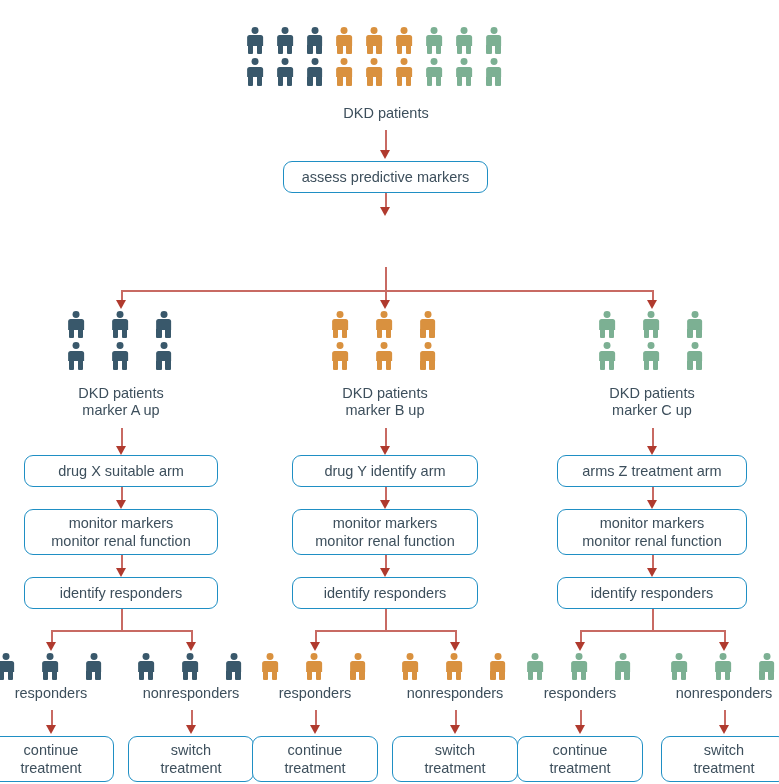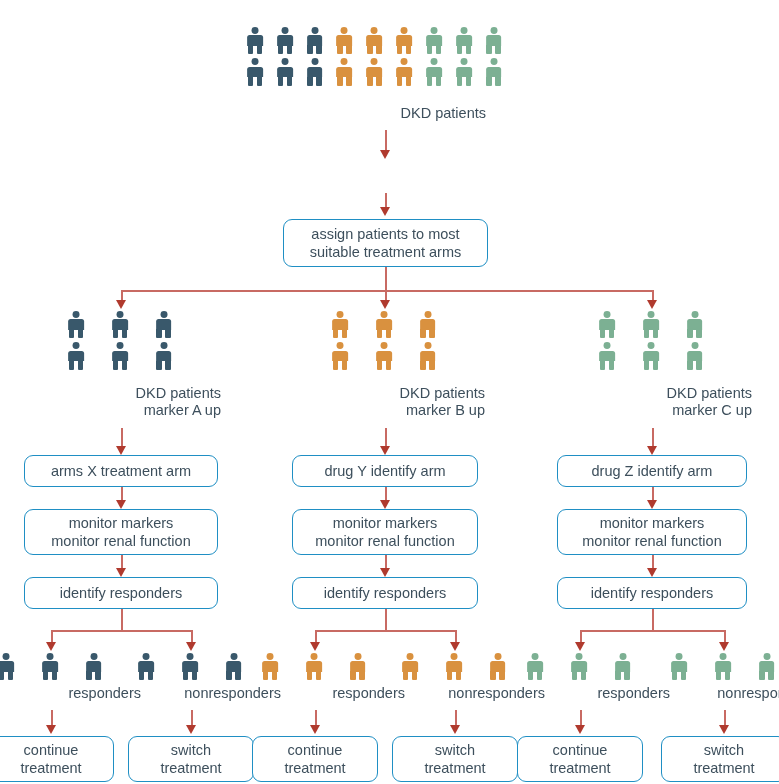--- a/index.html
+++ b/index.html
@@ -12,21 +12,21 @@
     position:relative;
   }
   .stage{position:absolute;left:0;top:0;width:779px;height:784px;}
 
   
   .title{
     position:absolute;width:100%;top:2px;left:0;
     text-align:center;font-size:17px;color:#3d4f5c;letter-spacing:.1px;
   }
   .caption{
-    position:absolute;text-align:right;font-size:14.5px;
+    position:absolute;text-align:center;font-size:14.5px;
     color:#3d4f5c;line-height:17px;white-space:pre-line;
   }
 
   
   .box{
     position:absolute;box-sizing:border-box;
     border:1.6px solid #1f8fc4;border-radius:9px;background:#fff;
     display:flex;align-items:center;justify-content:center;
     text-align:center;font-size:14.5px;color:#3d4f5c;line-height:18px;
     white-space:pre-line;
@@ -174,26 +174,25 @@
           <span class="legL" style="width: 5.46px; height: 8.925px; left: 1.68px; top: 18.375px; background: rgb(124, 176, 147);"></span>
           <span class="legR" style="width: 5.46px; height: 8.925px; top: 18.375px; background: rgb(124, 176, 147); right: 1.68px;"></span>
         </div>
       </div>
     </div>
   <div class="caption" style="left:286px;top:105px;width:200px;">DKD patients</div>
 
   <div class="vline" style="left:385px;top:130px;height:23px;"></div>
   <div class="arrowhead" style="left:380.3px;top:150px;"></div>
 
+  <div class="box" style="left:283px;top:161px;width:205px;height:32px;">assess predictive markers</div>
 
   <div class="vline" style="left:385px;top:193px;height:18px;"></div>
   <div class="arrowhead" style="left:380.3px;top:207px;"></div>
 
-  <div class="box" style="left:283px;top:219px;width:205px;height:48px;">assign patients to most
-suitable treatment arms</div>
 
   <div class="vline" style="left:385px;top:267px;height:24px;"></div>
   <div class="hline" style="left:121px;top:290px;width:532px;"></div>
   <div class="vline" style="left:121px;top:290px;height:13px;"></div>
   <div class="vline" style="left:385px;top:290px;height:13px;"></div>
   <div class="vline" style="left:652px;top:290px;height:13px;"></div>
   <div class="arrowhead" style="left:116.3px;top:300px;"></div>
   <div class="arrowhead" style="left:380.3px;top:300px;"></div>
   <div class="arrowhead" style="left:647.3px;top:300px;"></div>
 
@@ -238,21 +237,21 @@
               <span class="body" style="width: 15.75px; height: 10.5px; top: 8.4px; background: rgb(57, 88, 107);"></span>
               <span class="legL" style="width: 5.46px; height: 8.925px; left: 1.68px; top: 18.375px; background: rgb(57, 88, 107);"></span>
               <span class="legR" style="width: 5.46px; height: 8.925px; top: 18.375px; background: rgb(57, 88, 107); right: 1.68px;"></span>
             </div>
           </div>
         </div>
         <div class="caption" style="left: 21px; top: 385px; width: 200px;">DKD patients
 marker A up</div>
         <div class="vline" style="left: 121px; top: 428px; height: 18px;"></div>
         <div class="arrowhead" style="left: 116.3px; top: 446px;"></div>
-        <div class="box" style="left: 24px; top: 455px; width: 194px; height: 32px;">arms X treatment arm</div>
+        <div class="box" style="left: 24px; top: 455px; width: 194px; height: 32px;">drug X suitable arm</div>
         <div class="vline" style="left: 121px; top: 487px; height: 13px;"></div>
         <div class="arrowhead" style="left: 116.3px; top: 500px;"></div>
         <div class="box" style="left: 24px; top: 509px; width: 194px; height: 46px;">monitor markers
 monitor renal function</div>
         <div class="vline" style="left: 121px; top: 555px; height: 13px;"></div>
         <div class="arrowhead" style="left: 116.3px; top: 568px;"></div>
         <div class="box" style="left: 24px; top: 577px; width: 194px; height: 32px;">identify responders</div>
         <div class="vline" style="left: 121px; top: 609px; height: 22px;"></div>
         <div class="hline" style="left: 51px; top: 630px; width: 140px;"></div>
         <div class="vline" style="left: 51px; top: 630px; height: 12px;"></div>
@@ -470,21 +469,21 @@
               <span class="body" style="width: 15.75px; height: 10.5px; top: 8.4px; background: rgb(124, 176, 147);"></span>
               <span class="legL" style="width: 5.46px; height: 8.925px; left: 1.68px; top: 18.375px; background: rgb(124, 176, 147);"></span>
               <span class="legR" style="width: 5.46px; height: 8.925px; top: 18.375px; background: rgb(124, 176, 147); right: 1.68px;"></span>
             </div>
           </div>
         </div>
         <div class="caption" style="left: 552px; top: 385px; width: 200px;">DKD patients
 marker C up</div>
         <div class="vline" style="left: 652px; top: 428px; height: 18px;"></div>
         <div class="arrowhead" style="left: 647.3px; top: 446px;"></div>
-        <div class="box" style="left: 557px; top: 455px; width: 190px; height: 32px;">drug Z identify arm</div>
+        <div class="box" style="left: 557px; top: 455px; width: 190px; height: 32px;">arms Z treatment arm</div>
         <div class="vline" style="left: 652px; top: 487px; height: 13px;"></div>
         <div class="arrowhead" style="left: 647.3px; top: 500px;"></div>
         <div class="box" style="left: 557px; top: 509px; width: 190px; height: 46px;">monitor markers
 monitor renal function</div>
         <div class="vline" style="left: 652px; top: 555px; height: 13px;"></div>
         <div class="arrowhead" style="left: 647.3px; top: 568px;"></div>
         <div class="box" style="left: 557px; top: 577px; width: 190px; height: 32px;">identify responders</div>
         <div class="vline" style="left: 652px; top: 609px; height: 22px;"></div>
         <div class="hline" style="left: 580px; top: 630px; width: 144px;"></div>
         <div class="vline" style="left: 580px; top: 630px; height: 12px;"></div>

